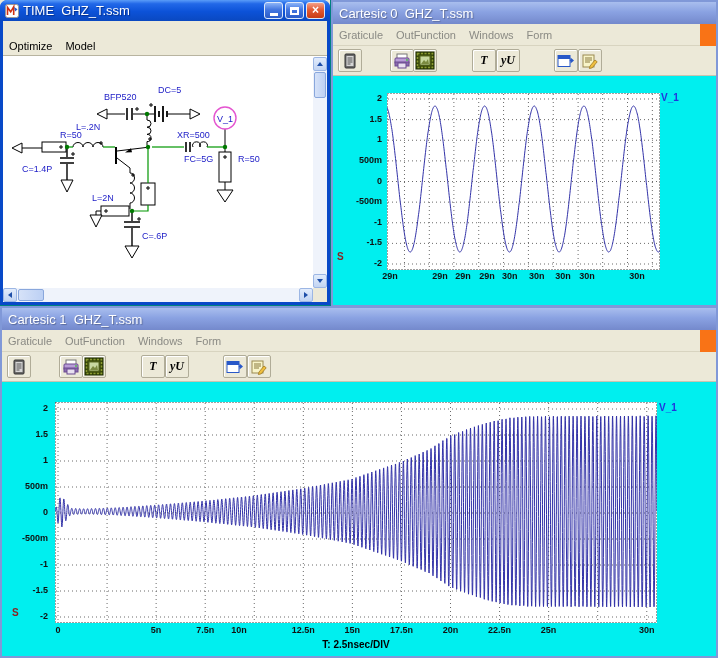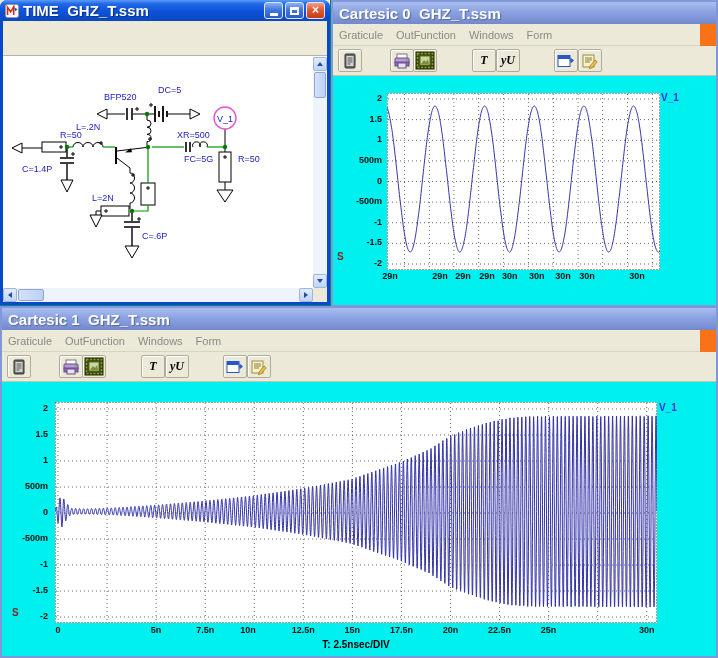--- a/index.html
+++ b/index.html
@@ -8,21 +8,21 @@
           font-family:"Liberation Sans",sans-serif}
   .window{position:absolute}
   .win-border{position:absolute;inset:0;pointer-events:none}
 
   
   #win-time{left:0;top:0;width:330px;height:305px;background:#ECE9D8}
   #win-time .win-border{border:3px solid #0849C8;border-radius:8px 8px 0 0;z-index:40}
   #time-title{position:absolute;left:0;top:0;width:330px;height:21px;border-radius:7px 7px 0 0;
     background:linear-gradient(180deg,#5A9CF8 0%,#2268E8 18%,#0C52D8 55%,#0A48C0 100%);
     display:flex;align-items:center;z-index:41}
-  .title-text{font-weight:bold;font-size:15px;color:#fff;white-space:pre;text-shadow:1px 1px 1px #06308a}
+  .title-text{font-weight:normal;font-size:13px;color:#fff;white-space:pre;text-shadow:1px 1px 1px #06308a}
   #time-title .title-text{margin-left:4px}
   .app-icon{margin-left:5px;width:14px;height:14px;flex:0 0 auto}
   .win-btns{margin-left:auto;margin-right:5px;display:flex}
   .win-btn{width:19px;height:17px;margin-left:2px;border-radius:3px;border:1px solid #DCE8FA;
            display:flex;align-items:center;justify-content:center;font-weight:bold;color:#fff}
   .btn-blue{background:linear-gradient(180deg,#8CB4F8,#4276E0 45%,#2B5CC8)}
   .btn-red{background:linear-gradient(180deg,#F4A088,#E25A34 45%,#C83C14)}
   .g-min{display:block;width:8px;height:3px;background:#fff;margin-top:8px}
   .g-max{display:block;width:9px;height:8px;border:2px solid #fff;border-top-width:3px}
   .g-close{font-size:12px;line-height:15px}
@@ -95,20 +95,21 @@
       <span class="win-btns">
         <span class="win-btn btn-blue">
             <span class="g-min"></span>
           </span>
         <span class="win-btn btn-blue">
             <span class="g-max"></span>
           </span>
         <span class="win-btn btn-red g-close">×</span>
       </span>
     </div>
+    <div id="time-menu2"><span class="mi">Optimize</span><span class="mi">Model</span></div>
     <div id="time-client">
       <svg id="schematic-svg" viewBox="3 56 310 232">
         <g stroke="#000" stroke-width="1" fill="none">
 
           <path d="M22,147 H42"></path>
           <rect x="42" y="141" width="24" height="10" fill="#fff"></rect>
           <path d="M59,146 h4 M61,144 v4"></path>
           <path d="M22,142 L12,147 L22,152 Z" fill="#fff"></path>
           <path d="M73,146 a5,4.5 0 1 1 10,0 a5,4.5 0 1 1 10,0 a5,4.5 0 1 1 10,0"></path>
           <path d="M99,142 h4 M101,140 v4"></path>
@@ -403,21 +404,21 @@
     <span class="tick ytick" style="left: 8px; top: 455px;">1</span>
     <span class="tick ytick" style="left: 8px; top: 481px;">500m</span>
     <span class="tick ytick" style="left: 8px; top: 507px;">0</span>
     <span class="tick ytick" style="left: 8px; top: 533px;">-500m</span>
     <span class="tick ytick" style="left: 8px; top: 559px;">-1</span>
     <span class="tick ytick" style="left: 8px; top: 585px;">-1.5</span>
     <span class="tick ytick" style="left: 8px; top: 611px;">-2</span>
     <span class="tick" style="left: 38.01px; top: 625px;">0</span>
     <span class="tick" style="left: 136.136px; top: 625px;">5n</span>
     <span class="tick" style="left: 185.199px; top: 625px;">7.5n</span>
-    <span class="tick" style="left: 228px; top: 625px; text-align: center;">10n</span>
+    <span class="tick" style="left: 219px; top: 625px; text-align: center;">10n</span>
     <span class="tick" style="left: 283.325px; top: 625px;">12.5n</span>
     <span class="tick" style="left: 332.388px; top: 625px;">15n</span>
     <span class="tick" style="left: 381.451px; top: 625px;">17.5n</span>
     <span class="tick" style="left: 430.514px; top: 625px;">20n</span>
     <span class="tick" style="left: 479.577px; top: 625px;">22.5n</span>
     <span class="tick" style="left: 528.64px; top: 625px;">25n</span>
     <span class="tick" style="left: 626.766px; top: 625px;">30n</span>
   </div>
 
 </body></html>

